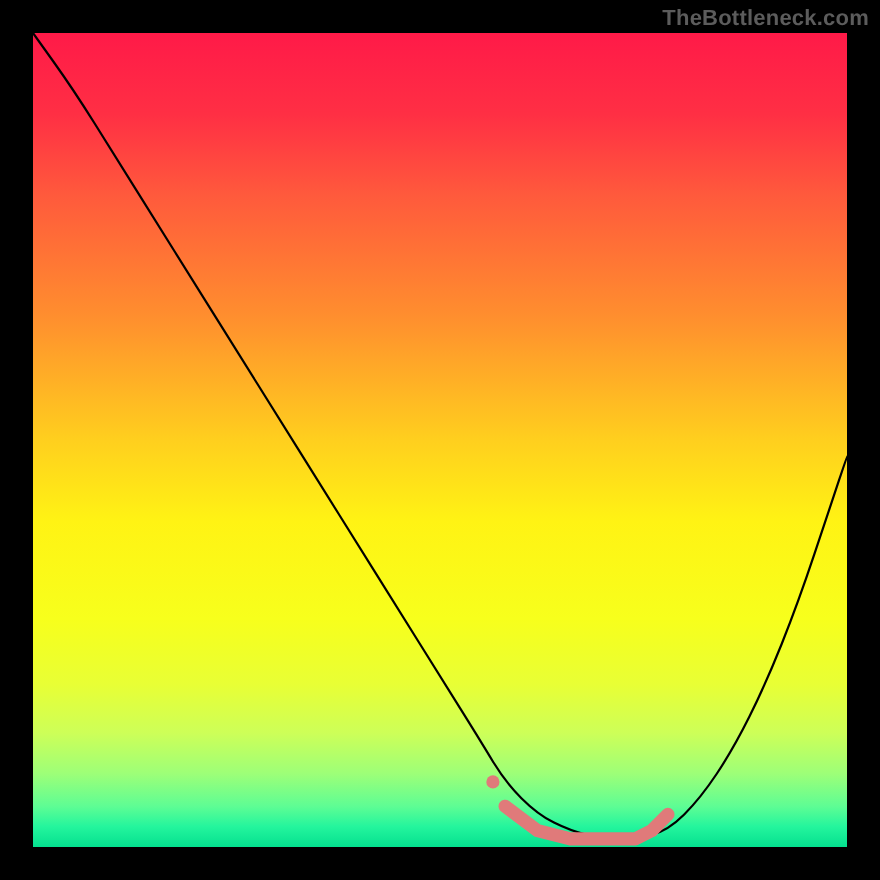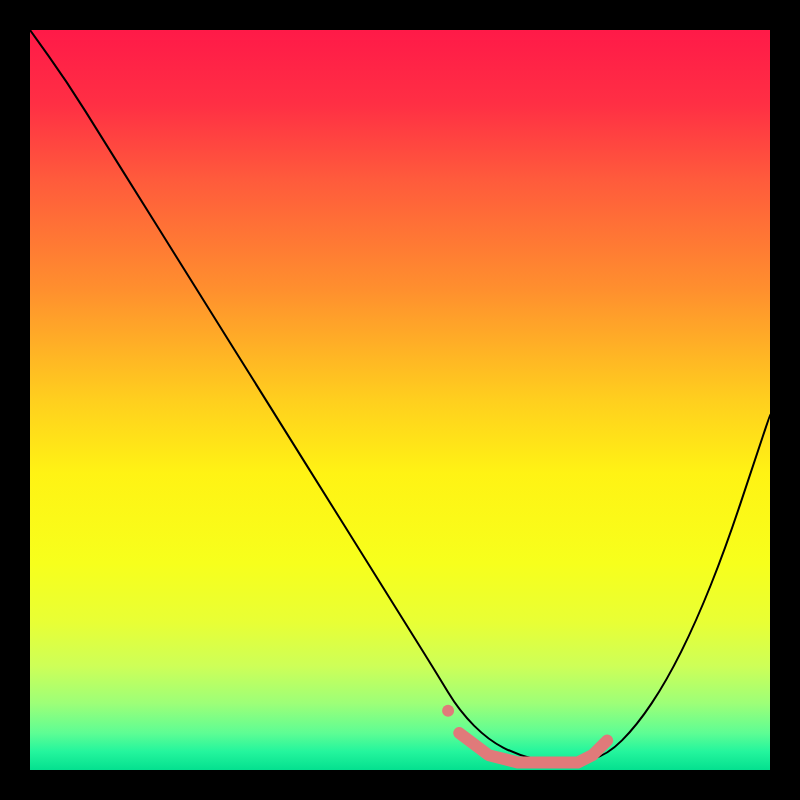--- a/index.html
+++ b/index.html
@@ -36,20 +36,21 @@
   svg {
     display: block;
     width: 740px;
     height: 740px;
   }
 </style>
 </head>
 <body>
 
 <div class="frame">
+  <div class="watermark">TheBottleneck.com</div>
   <div class="plot">
     <svg id="chart-svg" viewBox="0 0 740 740">
       <defs>
         <linearGradient id="bg-grad" x1="0" y1="0" x2="0" y2="1">
             <stop offset="0%" stop-color="#ff1a48"></stop>
             <stop offset="10%" stop-color="#ff2f44"></stop>
             <stop offset="20%" stop-color="#ff5a3c"></stop>
             <stop offset="35%" stop-color="#ff8f2e"></stop>
             <stop offset="50%" stop-color="#ffcf1e"></stop>
             <stop offset="60%" stop-color="#fff314"></stop>

